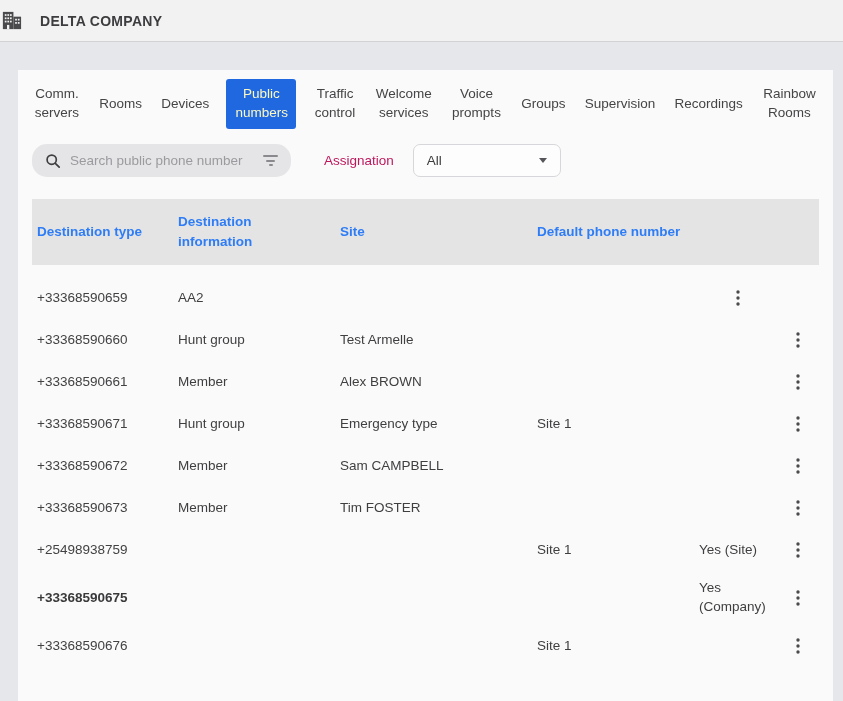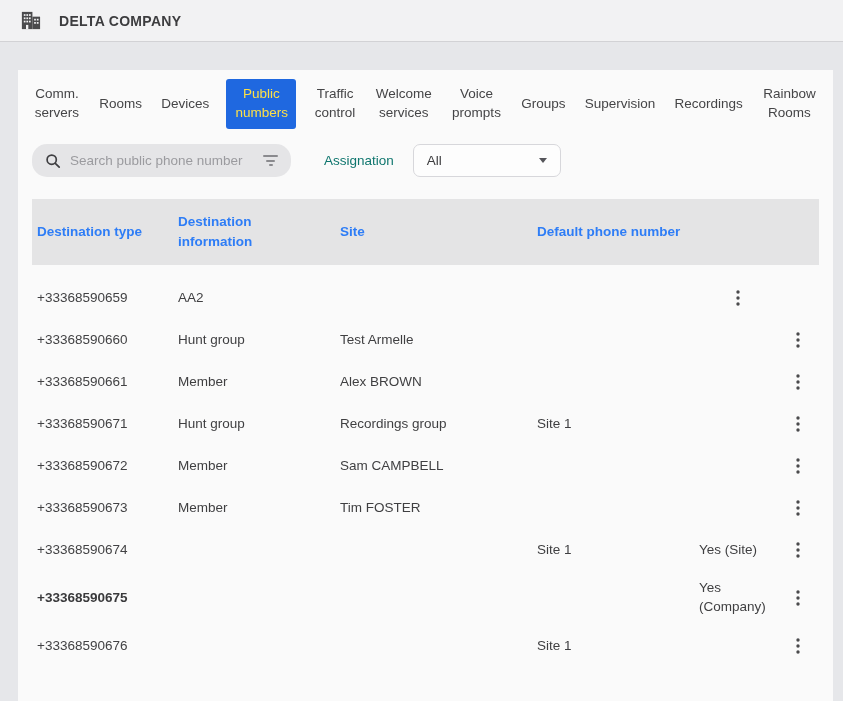--- a/index.html
+++ b/index.html
@@ -10,21 +10,21 @@
     position: relative;
     overflow: hidden;
   }
 
   
   .topbar {
     position: absolute; left: 0; top: 0; width: 843px; height: 42px;
     background: #f2f2f3;
     border-bottom: 1px solid #d2d2d5;
     display: flex; align-items: center;
-    padding-left: 19px; gap: 17px;
+    gap: 17px;
   }
   .topbar .title {
     font-size: 14px; font-weight: bold; color: #3d3d3f; letter-spacing: .3px;
   }
 
   
   .card {
     position: absolute; left: 18px; top: 70px; width: 815px; height: 660px;
     background: #fafafa;
   }
@@ -37,21 +37,21 @@
   .tab {
     font-size: 13.5px; color: #454547; text-align: center; line-height: 1.4;
     cursor: pointer; padding: 0 2px;
   }
   .tab.w48 { max-width: 50px; }
   .tab.w46 { max-width: 47px; }
   .tab.w60 { max-width: 60px; }
   .tab.w54 { max-width: 55px; }
   .tab.w58 { max-width: 59px; }
   .tab.active {
-    background: #1f68e0; color: #fde047; border-radius: 3px;
+    background: #1f68e0; color: #fef9c3; border-radius: 3px;
     padding: 6px 9px; max-width: 70px;
   }
 
   
   .filter-row {
     margin: 16px 14px 0 14px; height: 33px;
     display: flex; align-items: center;
   }
   .searchbox {
     width: 259px; height: 33px; background: #e5e5e7; border-radius: 15px;
@@ -60,21 +60,21 @@
   .searchbox input {
     flex: 1; min-width: 0; background: transparent; border: none; outline: none;
     font-family: "Liberation Sans", sans-serif; font-size: 13.5px; color: #333;
   }
   .searchbox input::placeholder { color: #9b9b9f; }
   .filter-glyph { display: flex; flex-direction: column; align-items: center; gap: 2.5px; cursor: pointer; }
   .filter-glyph i { display: block; background: #8a8a8e; height: 2px; border-radius: 1px; }
   .filter-glyph i:nth-child(1) { width: 15px; }
   .filter-glyph i:nth-child(2) { width: 9px; }
   .filter-glyph i:nth-child(3) { width: 4px; }
-  .assign-label { margin-left: 33px; font-size: 13.5px; color: #0f766e; }
+  .assign-label { margin-left: 33px; font-size: 13.5px; color: #be185d; }
   .dropdown {
     margin-left: 19px; width: 148px; height: 33px;
     background: #fdfdfd; border: 1px solid #d7d7db; border-radius: 7px;
     display: flex; align-items: center; justify-content: space-between;
     padding: 0 13px; font-size: 13.5px; color: #3d3d3f; cursor: pointer;
   }
   .caret-down {
     width: 0; height: 0;
     border-left: 4.5px solid transparent; border-right: 4.5px solid transparent;
     border-top: 5px solid #55555a;
@@ -227,21 +227,21 @@
                 <circle cx="2" cy="8" r="1.7" fill="#4a4a4c"></circle>
                 <circle cx="2" cy="14" r="1.7" fill="#4a4a4c"></circle>
               </svg>
             </button>
           </div>
       </div>
 
       <div class="trow">
         <div class="cell num">+33368590671</div>
         <div class="cell">Hunt group</div>
-        <div class="cell">Recordings group</div>
+        <div class="cell">Emergency type</div>
         <div class="cell">Site 1</div>
         <div class="cell"></div>
         <div class="cell-actions">
             <button class="kebab">
               <svg width="4" height="16" viewBox="0 0 4 16">
                 <circle cx="2" cy="2" r="1.7" fill="#4a4a4c"></circle>
                 <circle cx="2" cy="8" r="1.7" fill="#4a4a4c"></circle>
                 <circle cx="2" cy="14" r="1.7" fill="#4a4a4c"></circle>
               </svg>
             </button>
@@ -276,21 +276,21 @@
               <svg width="4" height="16" viewBox="0 0 4 16">
                 <circle cx="2" cy="2" r="1.7" fill="#4a4a4c"></circle>
                 <circle cx="2" cy="8" r="1.7" fill="#4a4a4c"></circle>
                 <circle cx="2" cy="14" r="1.7" fill="#4a4a4c"></circle>
               </svg>
             </button>
           </div>
       </div>
 
       <div class="trow">
-        <div class="cell num">+33368590674</div>
+        <div class="cell num">+25498938759</div>
         <div class="cell"></div>
         <div class="cell"></div>
         <div class="cell">Site 1</div>
         <div class="cell">Yes (Site)</div>
         <div class="cell-actions">
             <button class="kebab">
               <svg width="4" height="16" viewBox="0 0 4 16">
                 <circle cx="2" cy="2" r="1.7" fill="#4a4a4c"></circle>
                 <circle cx="2" cy="8" r="1.7" fill="#4a4a4c"></circle>
                 <circle cx="2" cy="14" r="1.7" fill="#4a4a4c"></circle>

